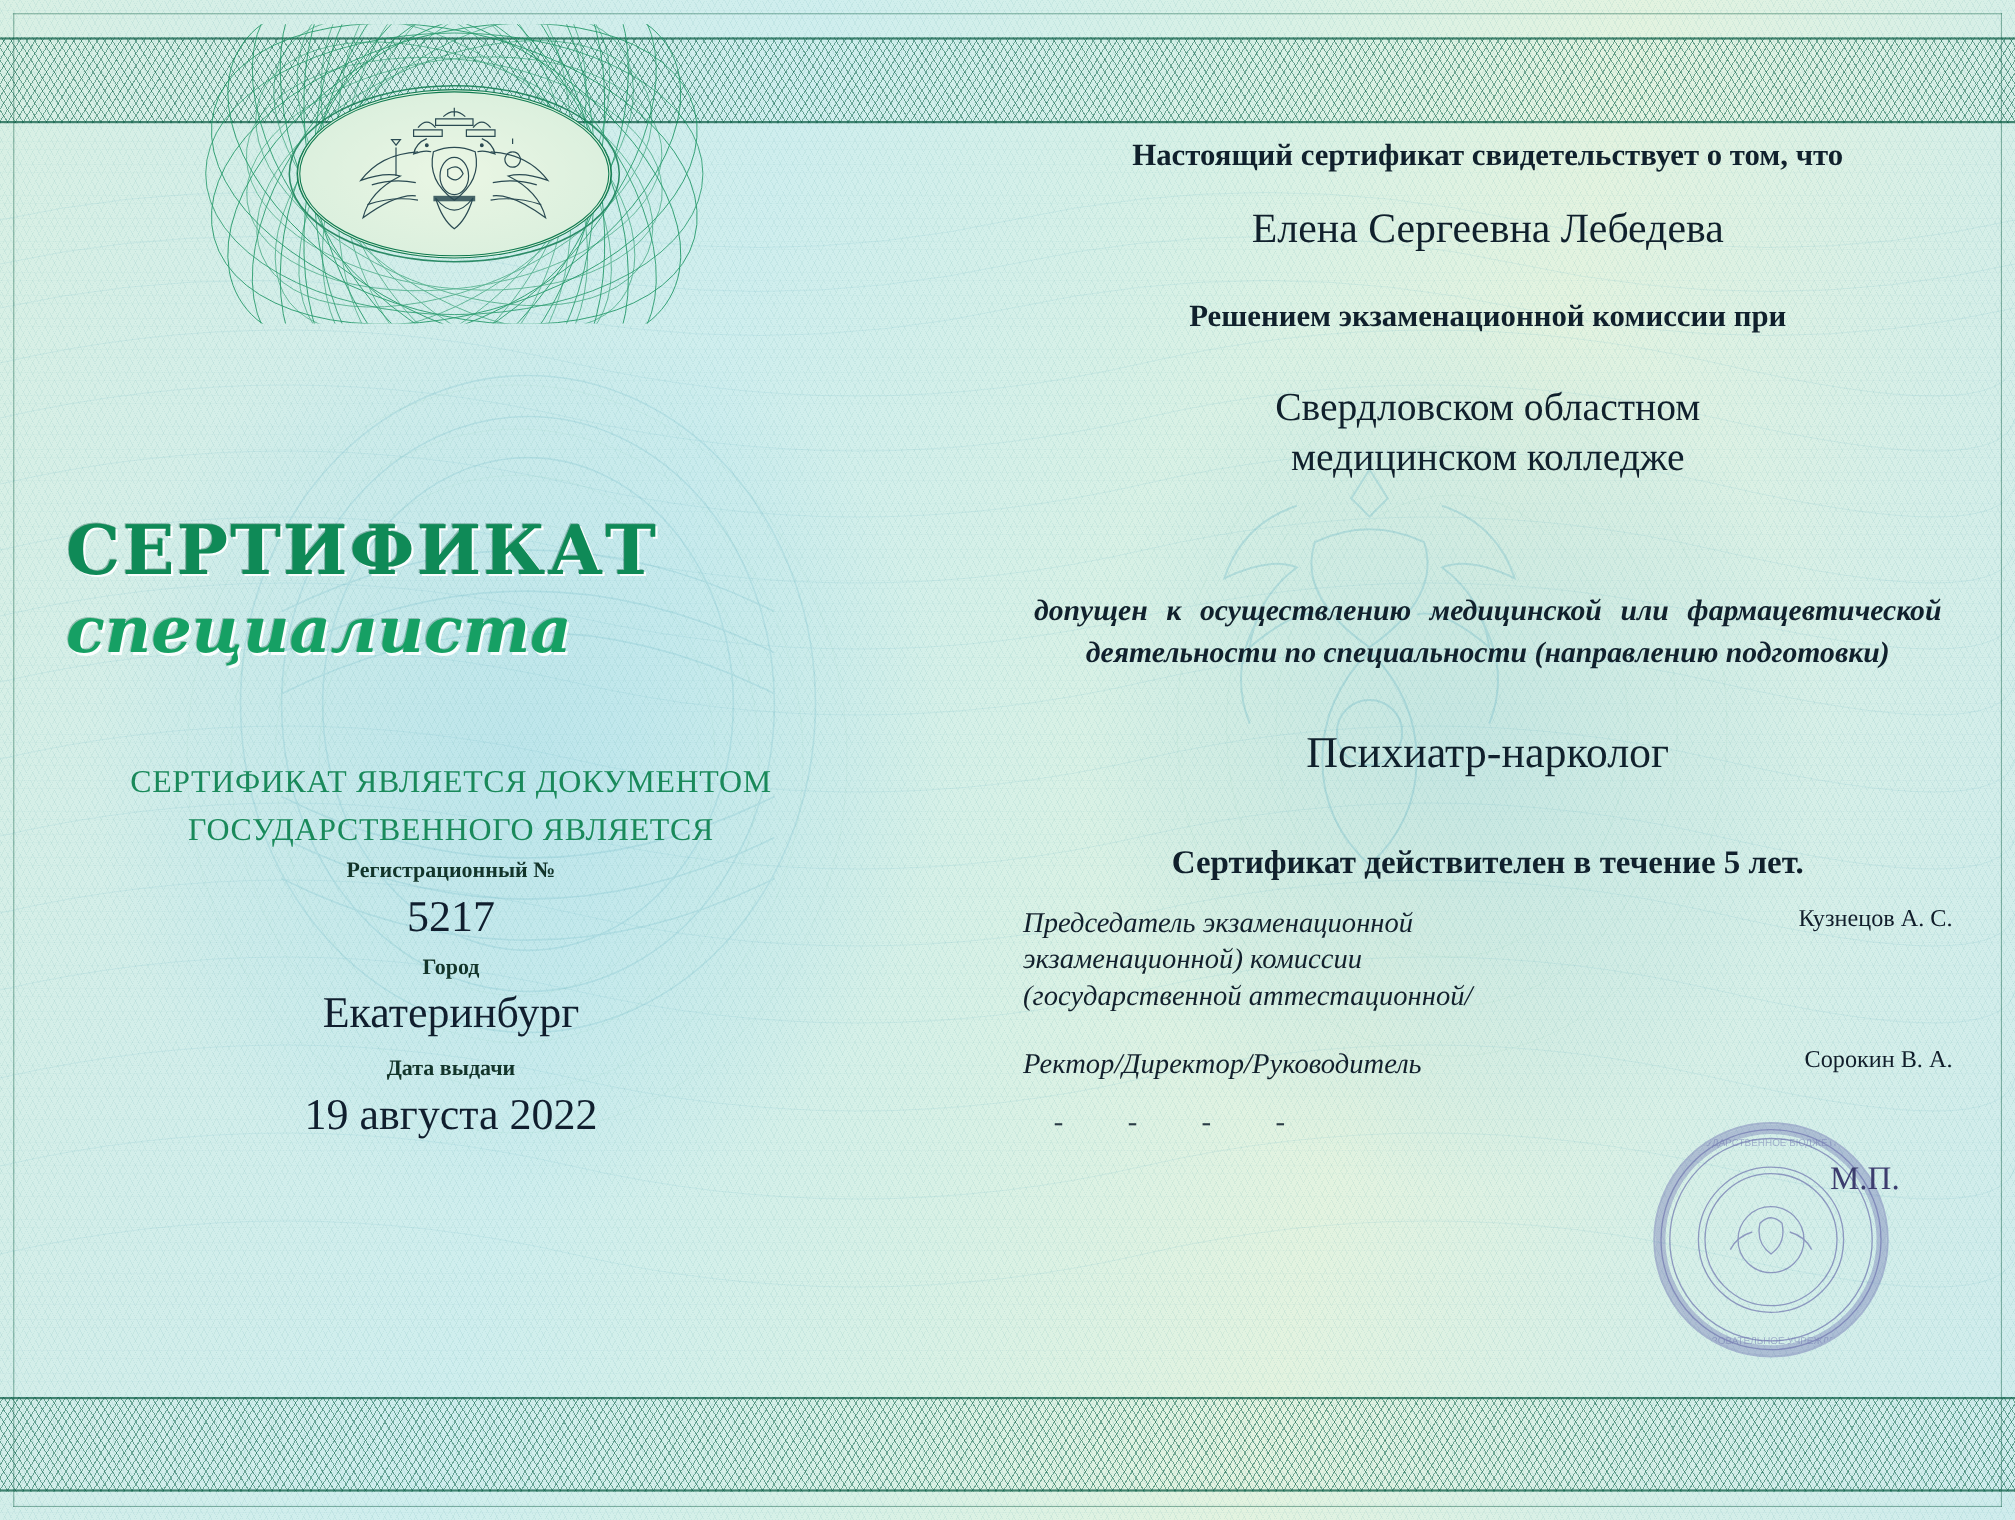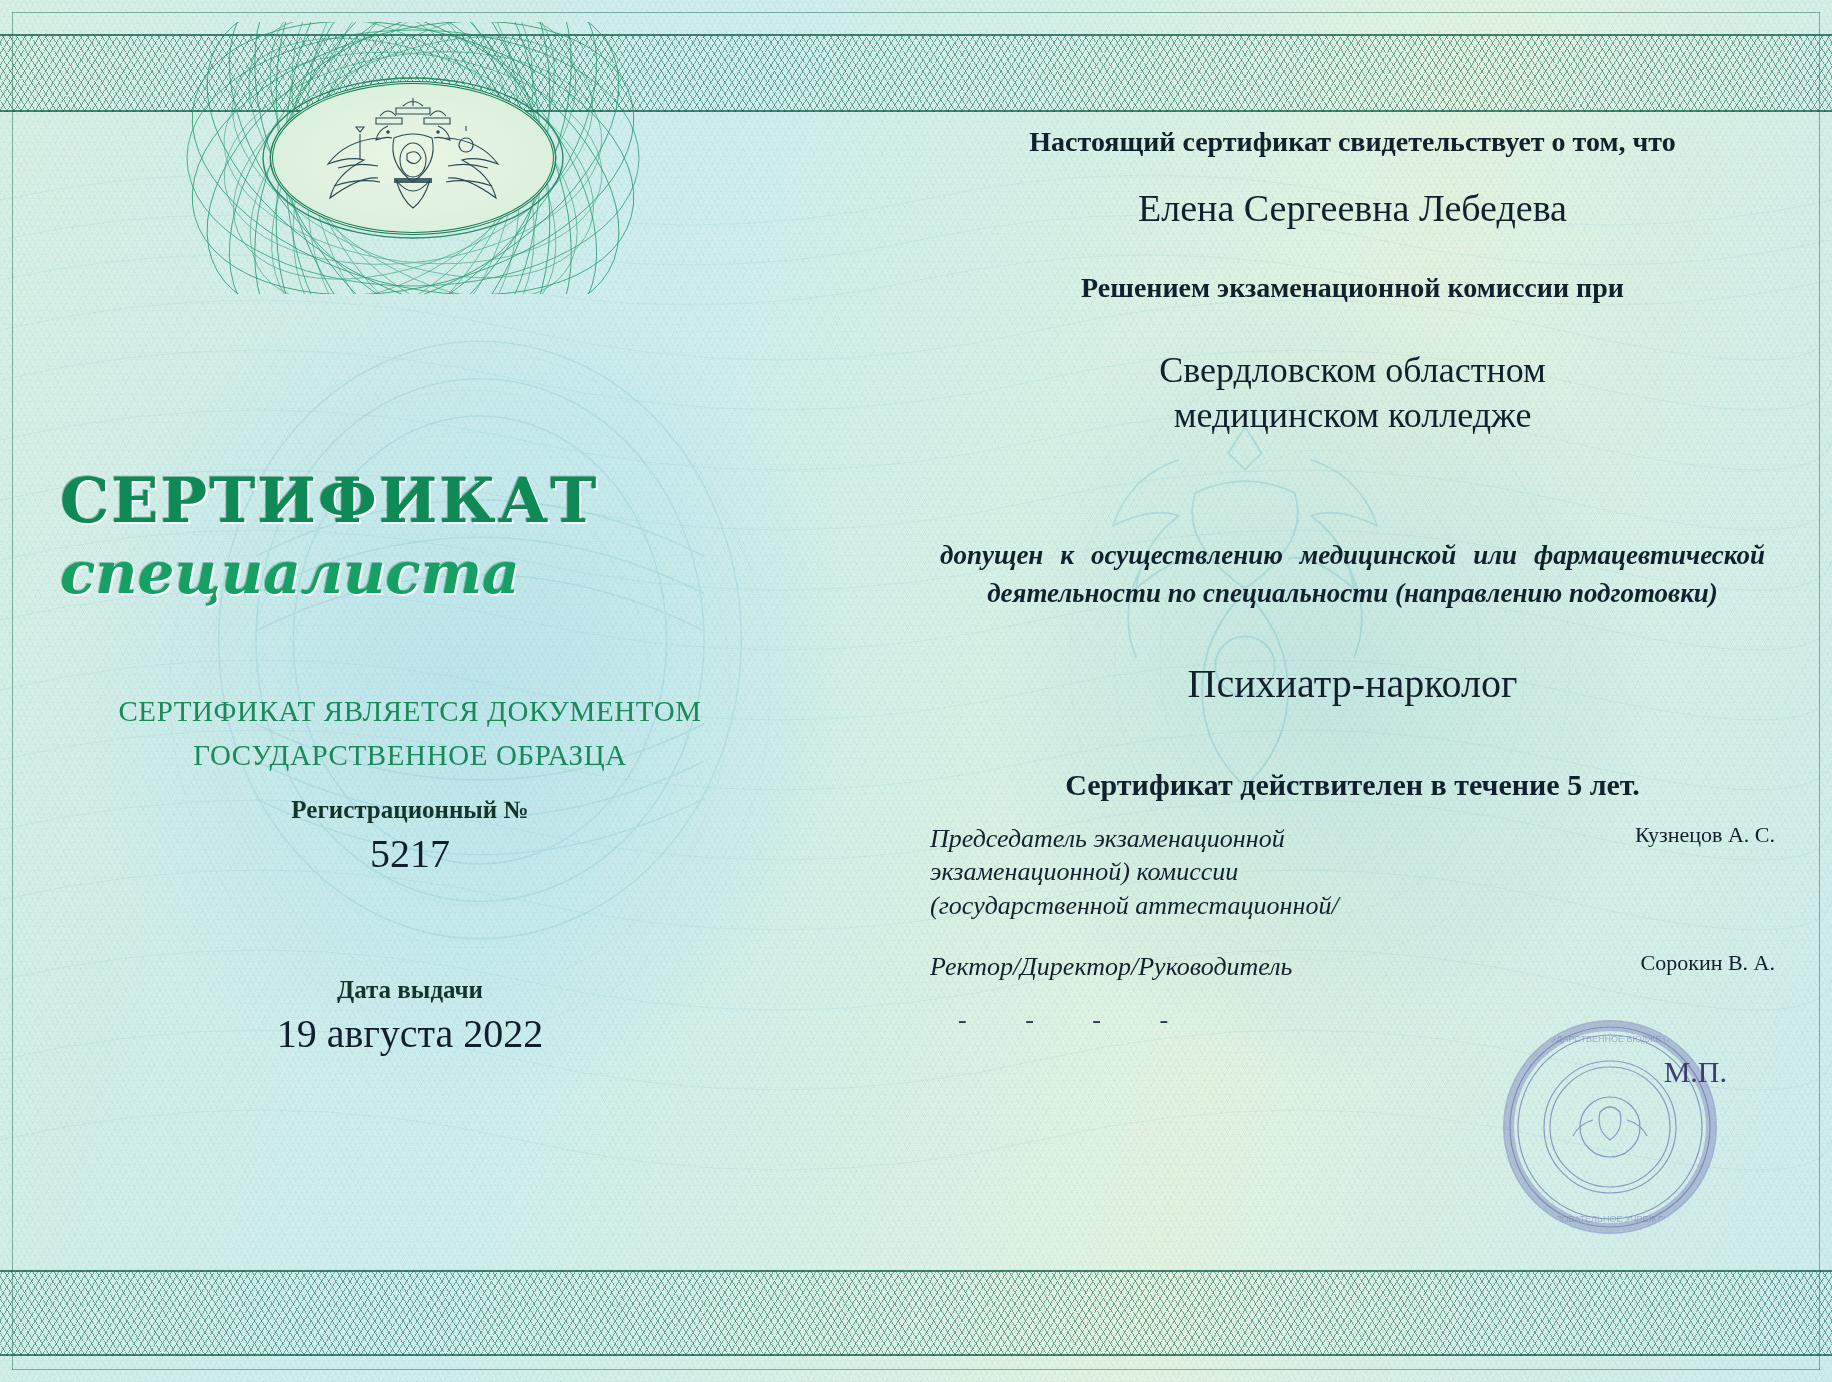--- a/index.html
+++ b/index.html
@@ -144,23 +144,22 @@
     color: #19895a;
     font-family: "Liberation Serif", serif;
     font-size: 29px;
     letter-spacing: 0.6px;
     line-height: 1.5;
   }
   .field-label {
     text-align: center;
     font-family: "Liberation Serif", serif;
     font-weight: bold;
-    font-size: 25px;
+    font-size: 20px;
     color: #12342a;
-    margin-top: 16px;
   }
   .field-value {
     text-align: center;
     font-family: "Liberation Serif", serif;
     font-size: 40px;
     color: #101e2e;
     margin-top: 6px;
   }
   .reg-block { position: absolute; left: 60px; top: 780px; width: 700px; }
   .city-block { position: absolute; left: 60px; top: 868px; width: 700px; }
@@ -410,28 +409,32 @@
   </div>
 
 
   <div class="title-block">
     <div class="title-main">СЕРТИФИКАТ</div>
     <div class="title-sub">специалиста</div>
   </div>
 
   <div class="state-doc">
     <div>СЕРТИФИКАТ ЯВЛЯЕТСЯ ДОКУМЕНТОМ</div>
-    <div>ГОСУДАРСТВЕННОЕ  ОБРАЗЦА</div>
+    <div>ГОСУДАРСТВЕННОГО  ЯВЛЯЕТСЯ</div>
   </div>
 
   <div class="reg-block">
     <div class="field-label">Регистрационный №</div>
     <div class="field-value">5217</div>
   </div>
 
+  <div class="city-block">
+    <div class="field-label">Город</div>
+    <div class="field-value">Екатеринбург</div>
+  </div>
 
   <div class="date-block">
     <div class="field-label">Дата выдачи</div>
     <div class="field-value">19 августа 2022</div>
   </div>
 
   <div class="right">
     <div class="r-line r-intro">Настоящий сертификат свидетельствует о том, что</div>
     <div class="r-line r-name">Елена Сергеевна Лебедева</div>
     <div class="r-line r-commission">Решением экзаменационной комиссии при</div>

